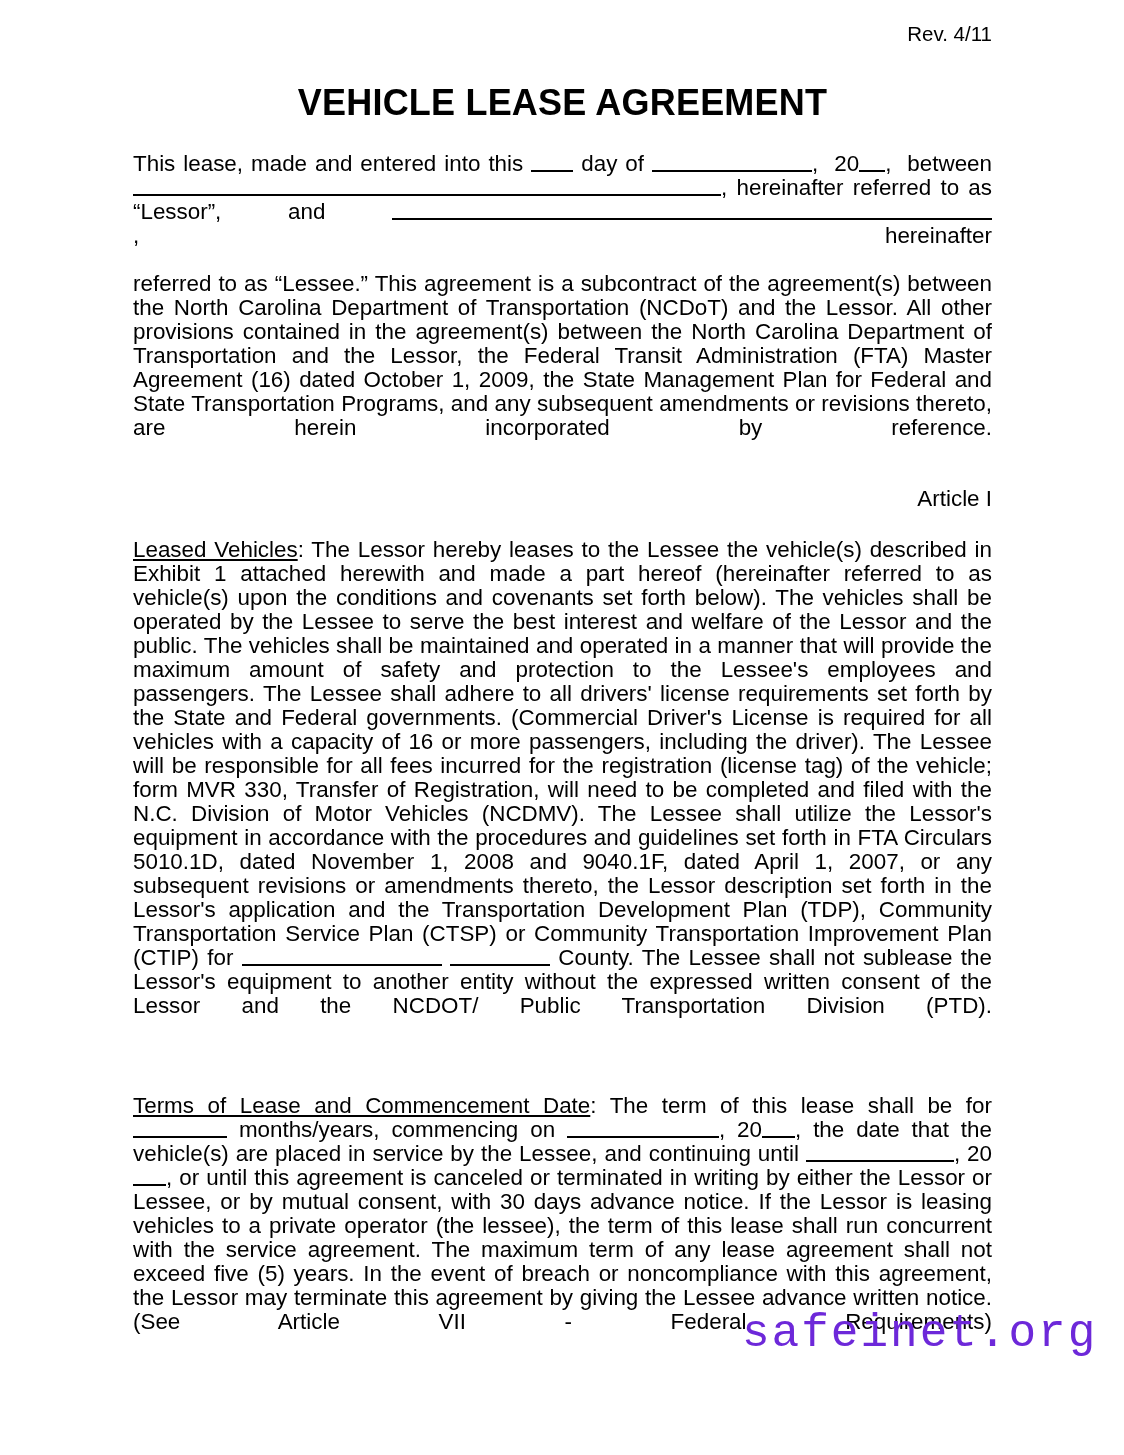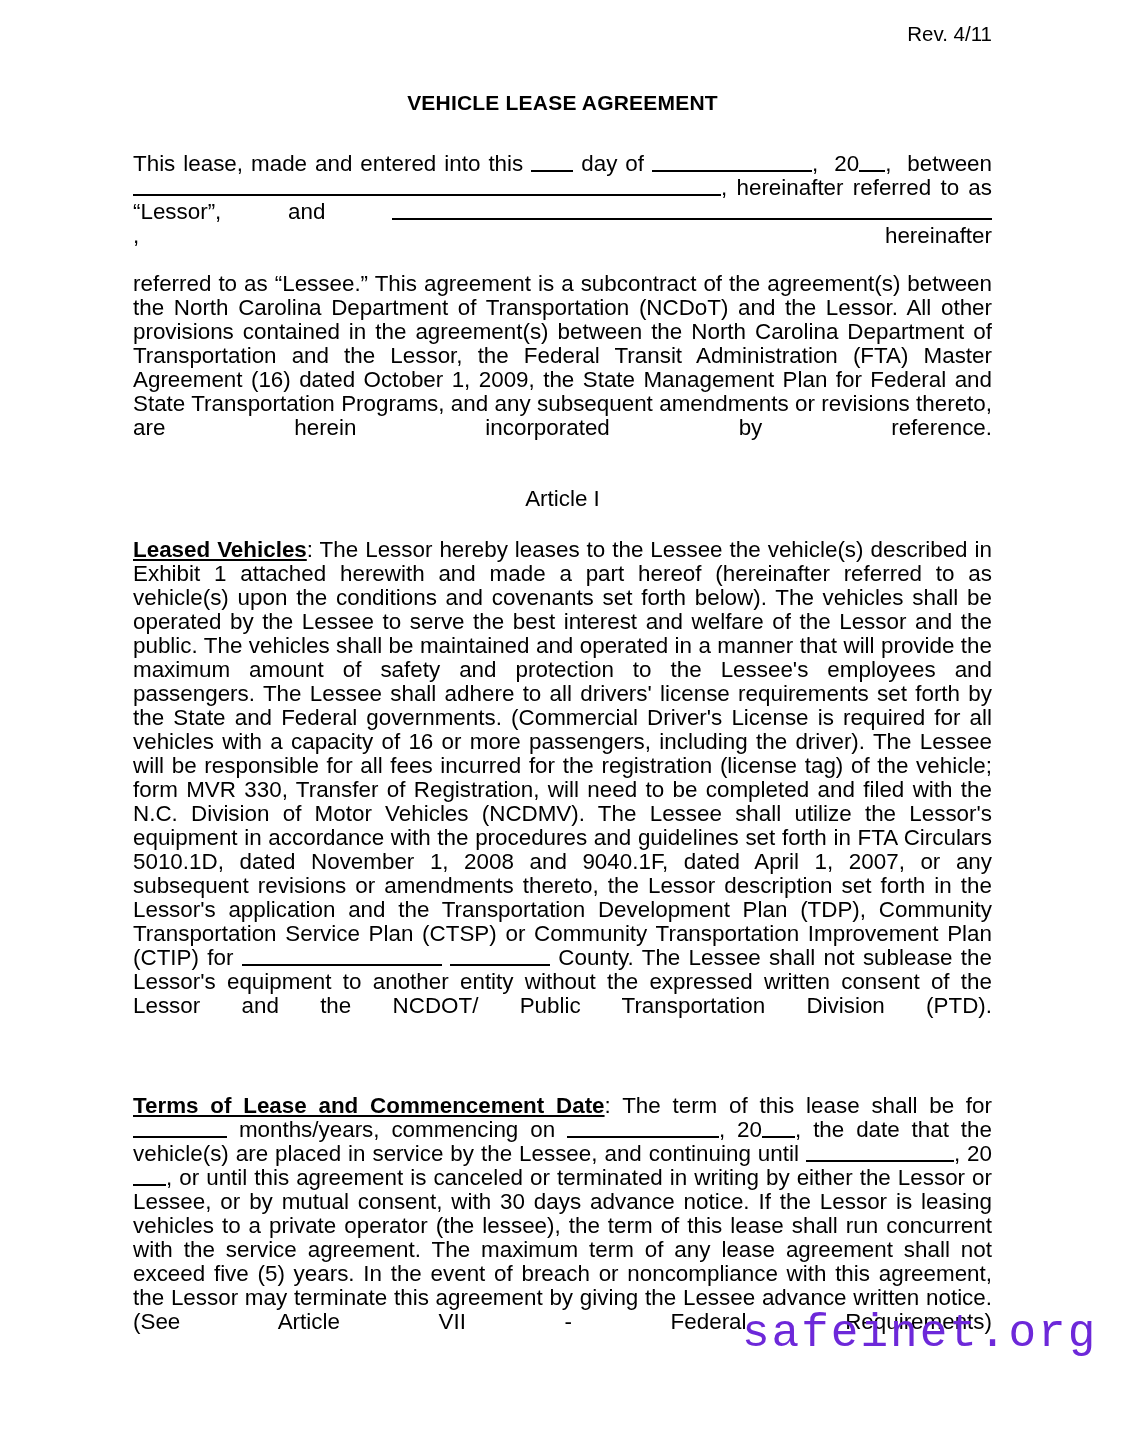--- a/index.html
+++ b/index.html
@@ -34,21 +34,21 @@
   .rev-line {
     text-align: right;
     font-size: 20.5px;
     line-height: 24px;
     padding-top: 22px;
   }
 
   
   .doc-title {
     text-align: center;
-    font-size: 21px;
+    font-size: 36px;
     font-weight: bold;
     letter-spacing: 0.2px;
     margin-top: 38px;
     line-height: 38px;
   }
 
   
   .para {
     font-size: 22.4px;
     line-height: 24px;
@@ -71,31 +71,30 @@
 
   
   .witness {
     text-align: center;
     font-size: 26.5px;
     font-weight: bold;
     line-height: 30px;
     margin-top: 26px;
   }
   .article-head {
-    text-align: center;
+    text-align: right;
     font-size: 22.4px;
     line-height: 26px;
     margin-top: 22px;
   }
 
   
   .run-in {
     text-decoration: underline;
     text-underline-offset: 2px;
-    font-weight: bold;
   }
 
   
   .blank {
     display: inline-block;
     border-bottom: 2px solid #000;
     vertical-align: baseline;
     height: 17px;
     margin-bottom: -1px;
   }

